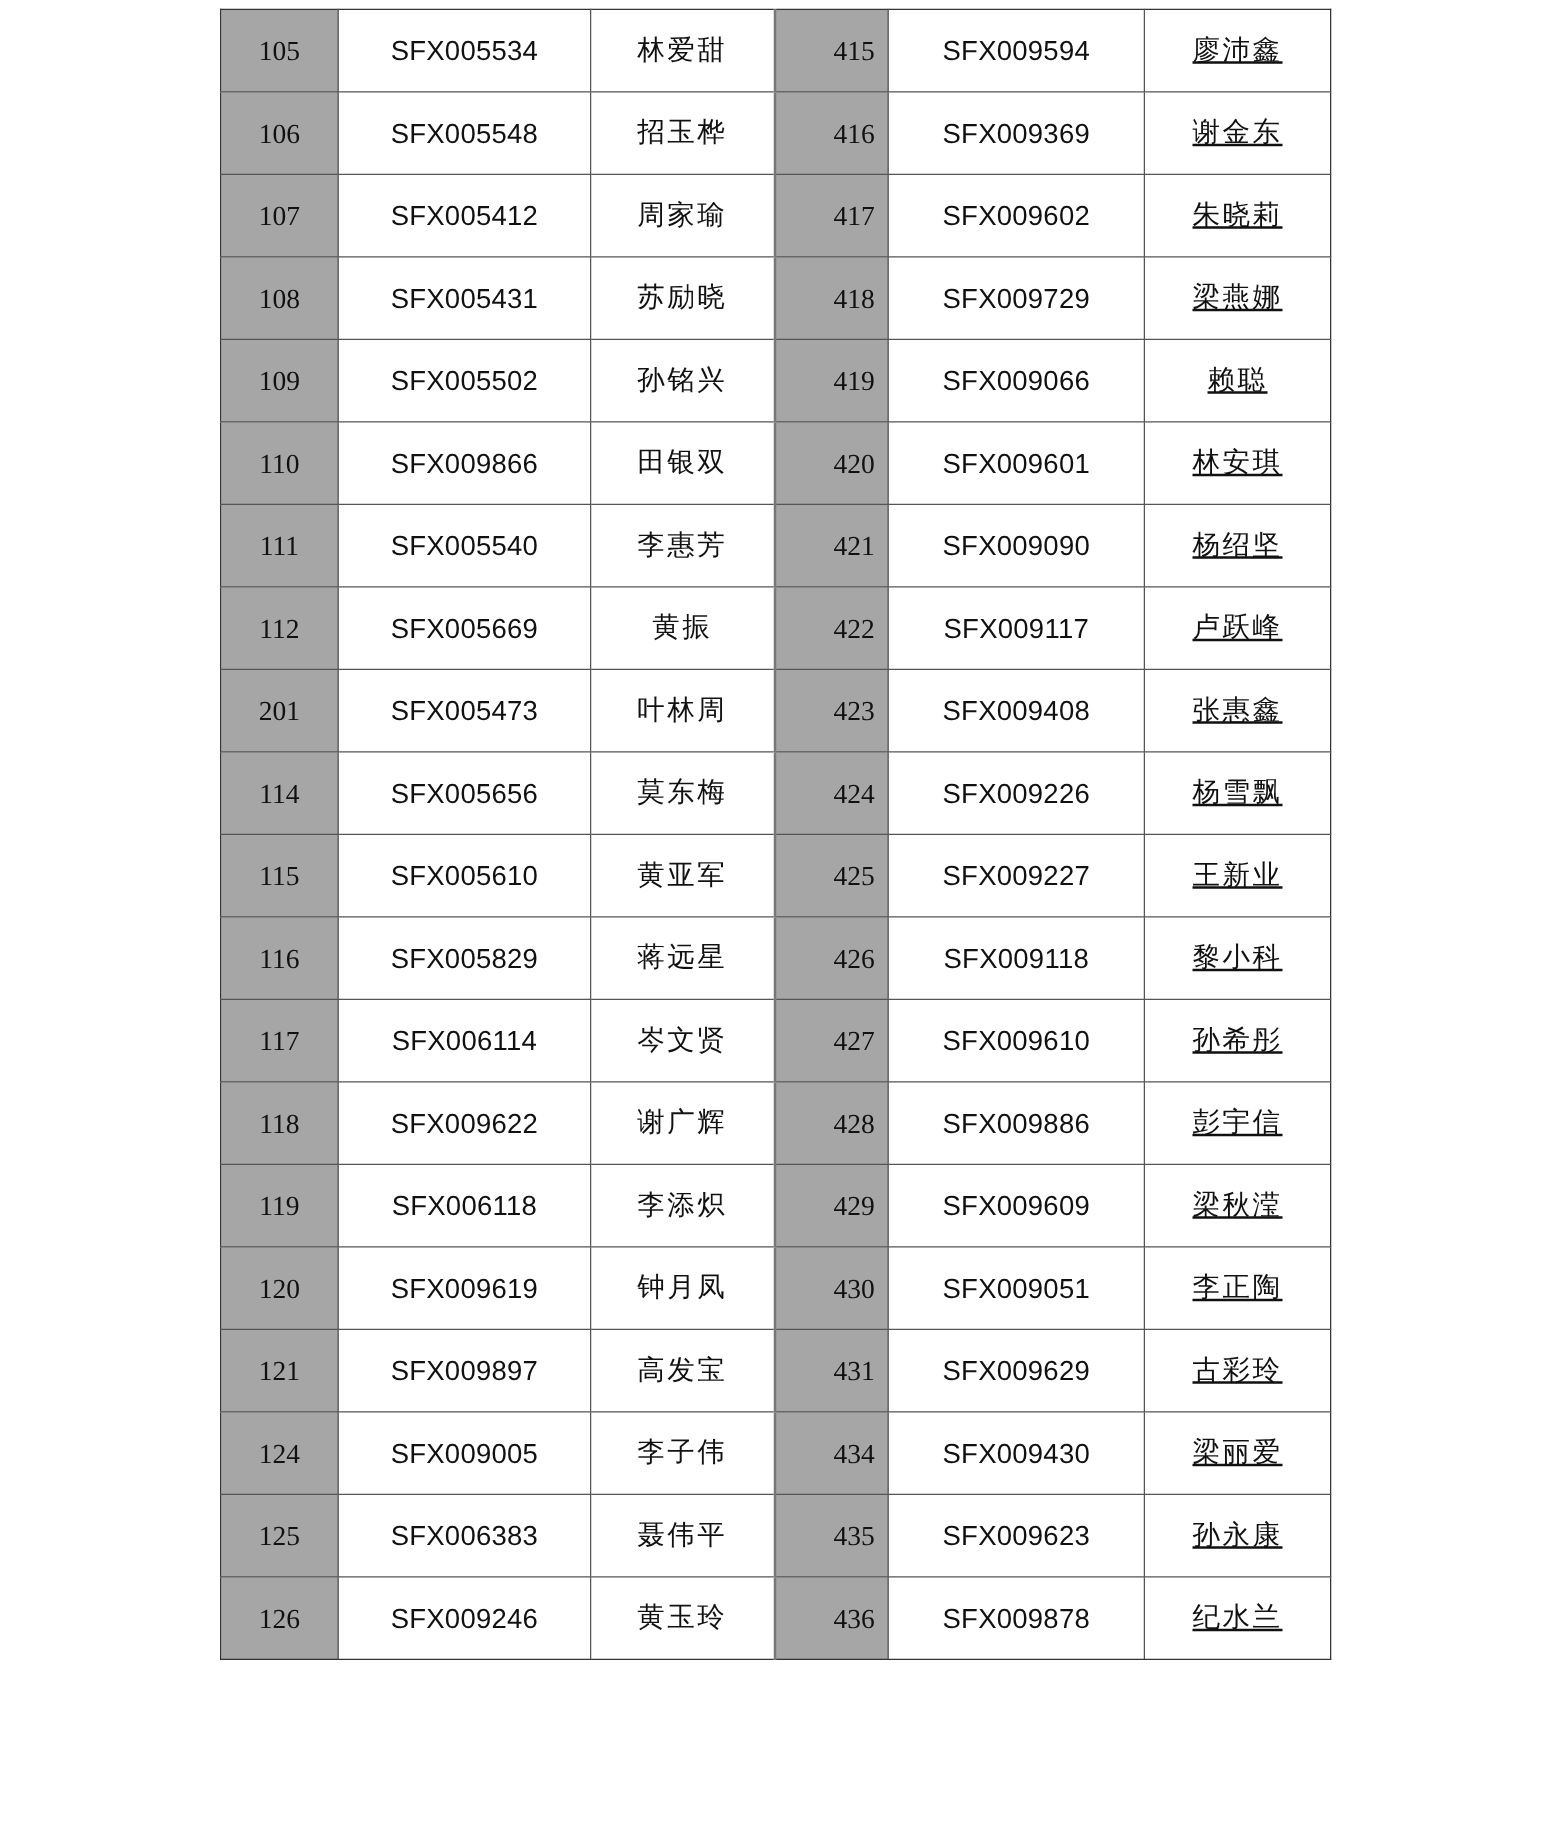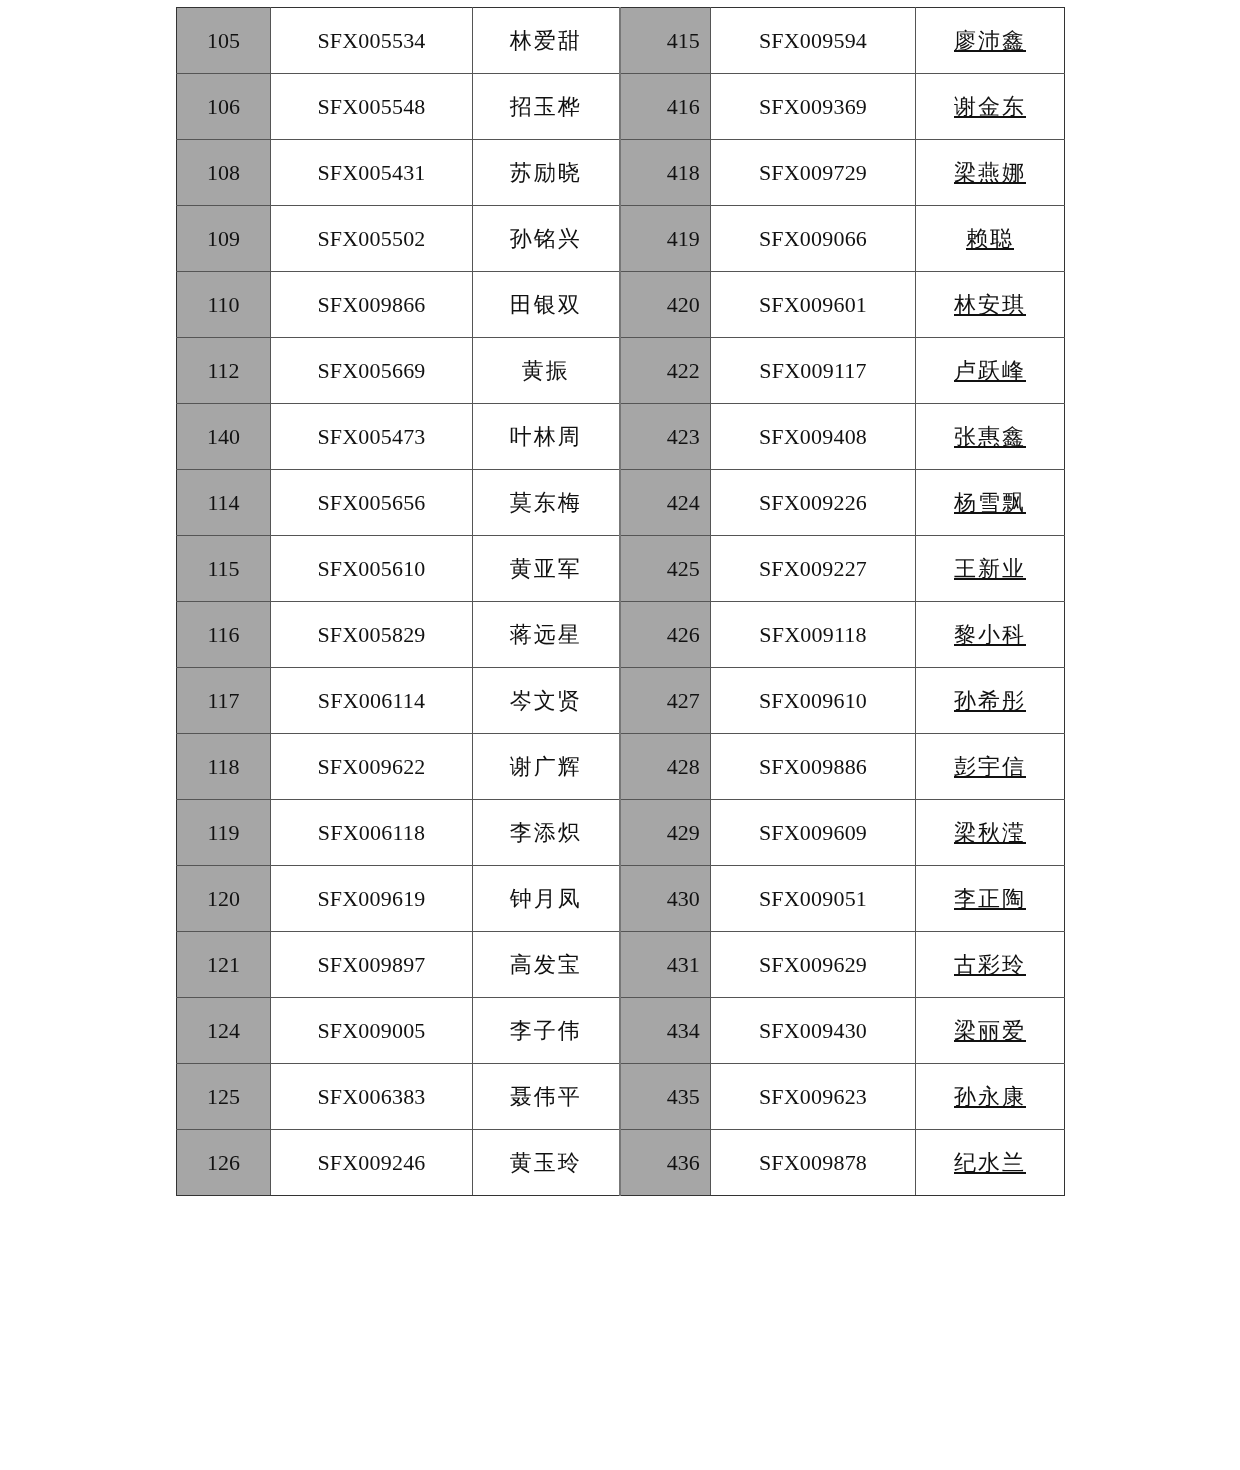--- a/index.html
+++ b/index.html
@@ -38,21 +38,21 @@
     table.roster tr td:first-child { border-left: 1.5px solid #333; margin-top: 25px; }
     table.roster tr td:last-child { border-right: 1.5px solid #333; text-decoration: underline; }
     table.roster tr:first-child td { border-top: 1.5px solid #333; }
     table.roster tr:last-child td { border-bottom: 1.5px solid #333; }
     td.seq {
       background: #a6a6a6;
       font-family: "Liberation Serif", "DejaVu Serif", serif;
       font-size: 23px;
     }
     td.code {
-      font-family: Liberation Serif, serif;
+      font-family: Liberation Sans, sans-serif;
       font-size: 23px;
       letter-spacing: 0.2px;
     }
     td.name {
       font-family: "DejaVu Sans", sans-serif;
       font-size: 23px;
       letter-spacing: 2px;
     }
     td.seq.right-block { border-left: 2px solid #777; padding-left: 36px; }
     col.c-seq1 { width: 94px; }
@@ -86,20 +86,28 @@
         </tr>
         <tr>
           <td class="seq">106</td>
           <td class="code">SFX005548</td>
           <td class="name">招玉桦</td>
           <td class="seq right-block">416</td>
           <td class="code">SFX009369</td>
           <td class="name">谢金东</td>
         </tr>
         <tr>
+          <td class="seq">107</td>
+          <td class="code">SFX005412</td>
+          <td class="name">周家瑜</td>
+          <td class="seq right-block">417</td>
+          <td class="code">SFX009602</td>
+          <td class="name">朱晓莉</td>
+        </tr>
+        <tr>
           <td class="seq">108</td>
           <td class="code">SFX005431</td>
           <td class="name">苏励晓</td>
           <td class="seq right-block">418</td>
           <td class="code">SFX009729</td>
           <td class="name">梁燕娜</td>
         </tr>
         <tr>
           <td class="seq">109</td>
           <td class="code">SFX005502</td>
@@ -110,29 +118,37 @@
         </tr>
         <tr>
           <td class="seq">110</td>
           <td class="code">SFX009866</td>
           <td class="name">田银双</td>
           <td class="seq right-block">420</td>
           <td class="code">SFX009601</td>
           <td class="name">林安琪</td>
         </tr>
         <tr>
+          <td class="seq">111</td>
+          <td class="code">SFX005540</td>
+          <td class="name">李惠芳</td>
+          <td class="seq right-block">421</td>
+          <td class="code">SFX009090</td>
+          <td class="name">杨绍坚</td>
+        </tr>
+        <tr>
           <td class="seq">112</td>
           <td class="code">SFX005669</td>
           <td class="name">黄振</td>
           <td class="seq right-block">422</td>
           <td class="code">SFX009117</td>
           <td class="name">卢跃峰</td>
         </tr>
         <tr>
-          <td class="seq">140</td>
+          <td class="seq">201</td>
           <td class="code">SFX005473</td>
           <td class="name">叶林周</td>
           <td class="seq right-block">423</td>
           <td class="code">SFX009408</td>
           <td class="name">张惠鑫</td>
         </tr>
         <tr>
           <td class="seq">114</td>
           <td class="code">SFX005656</td>
           <td class="name">莫东梅</td>

